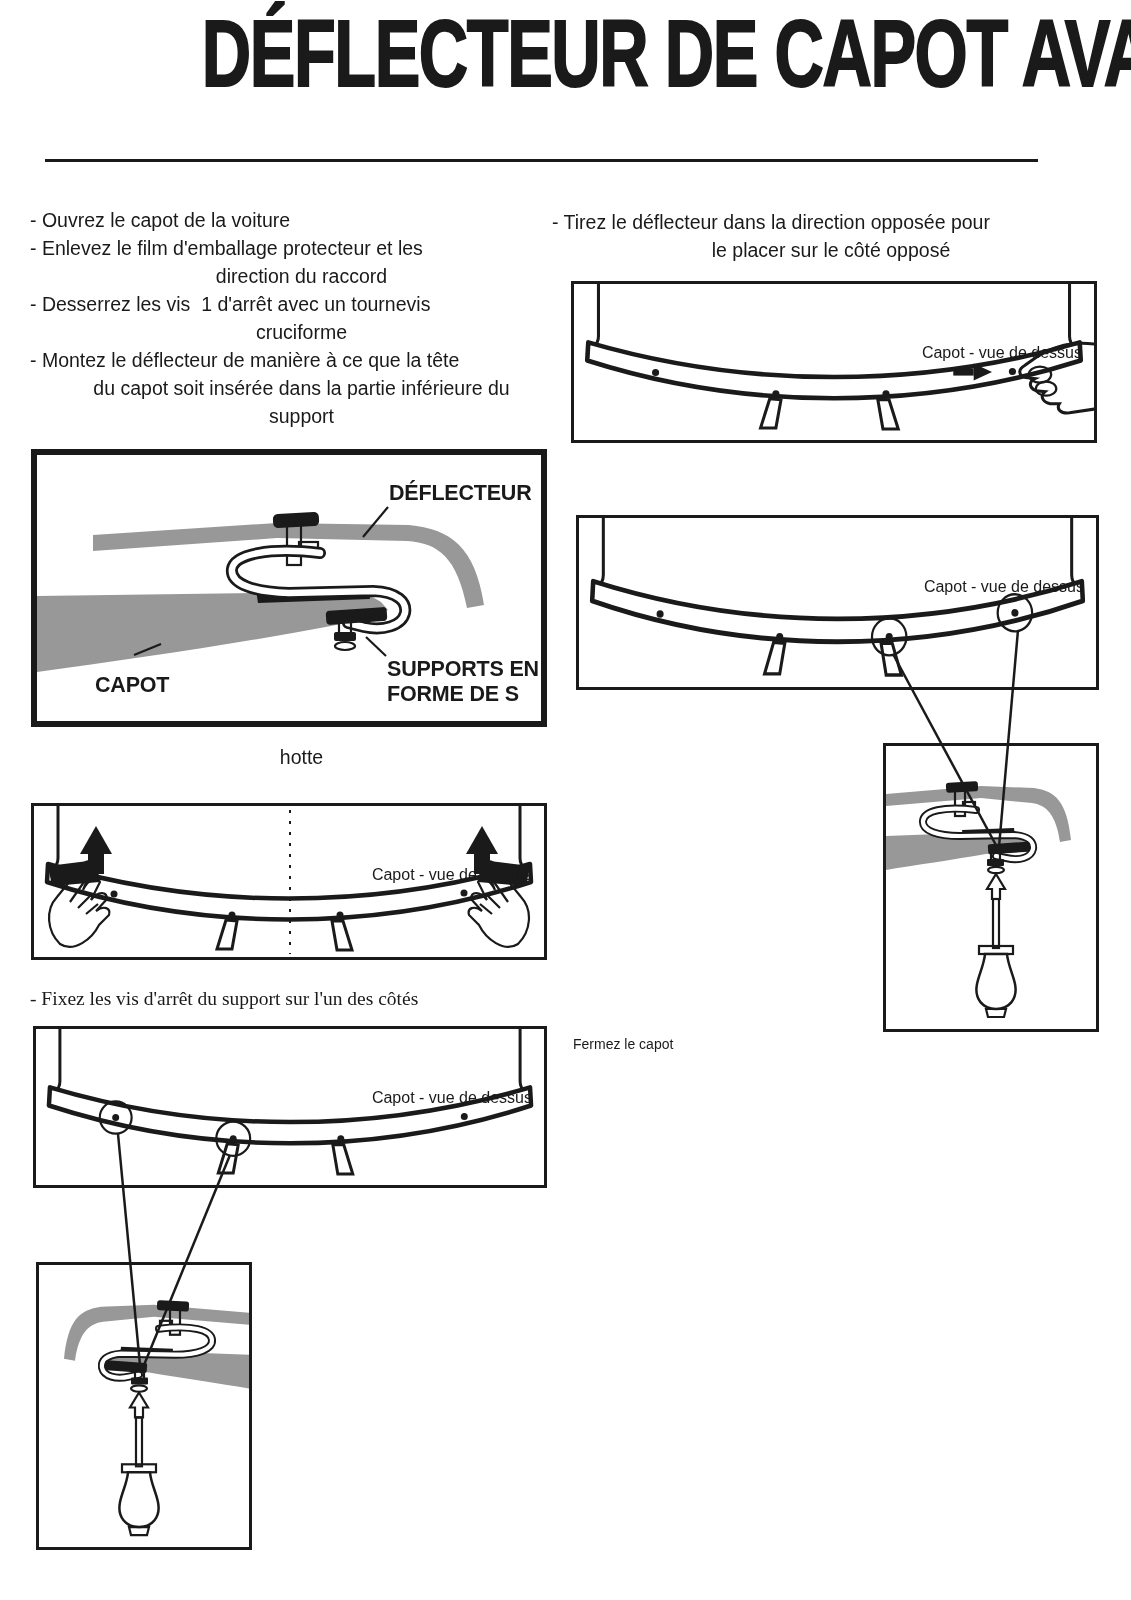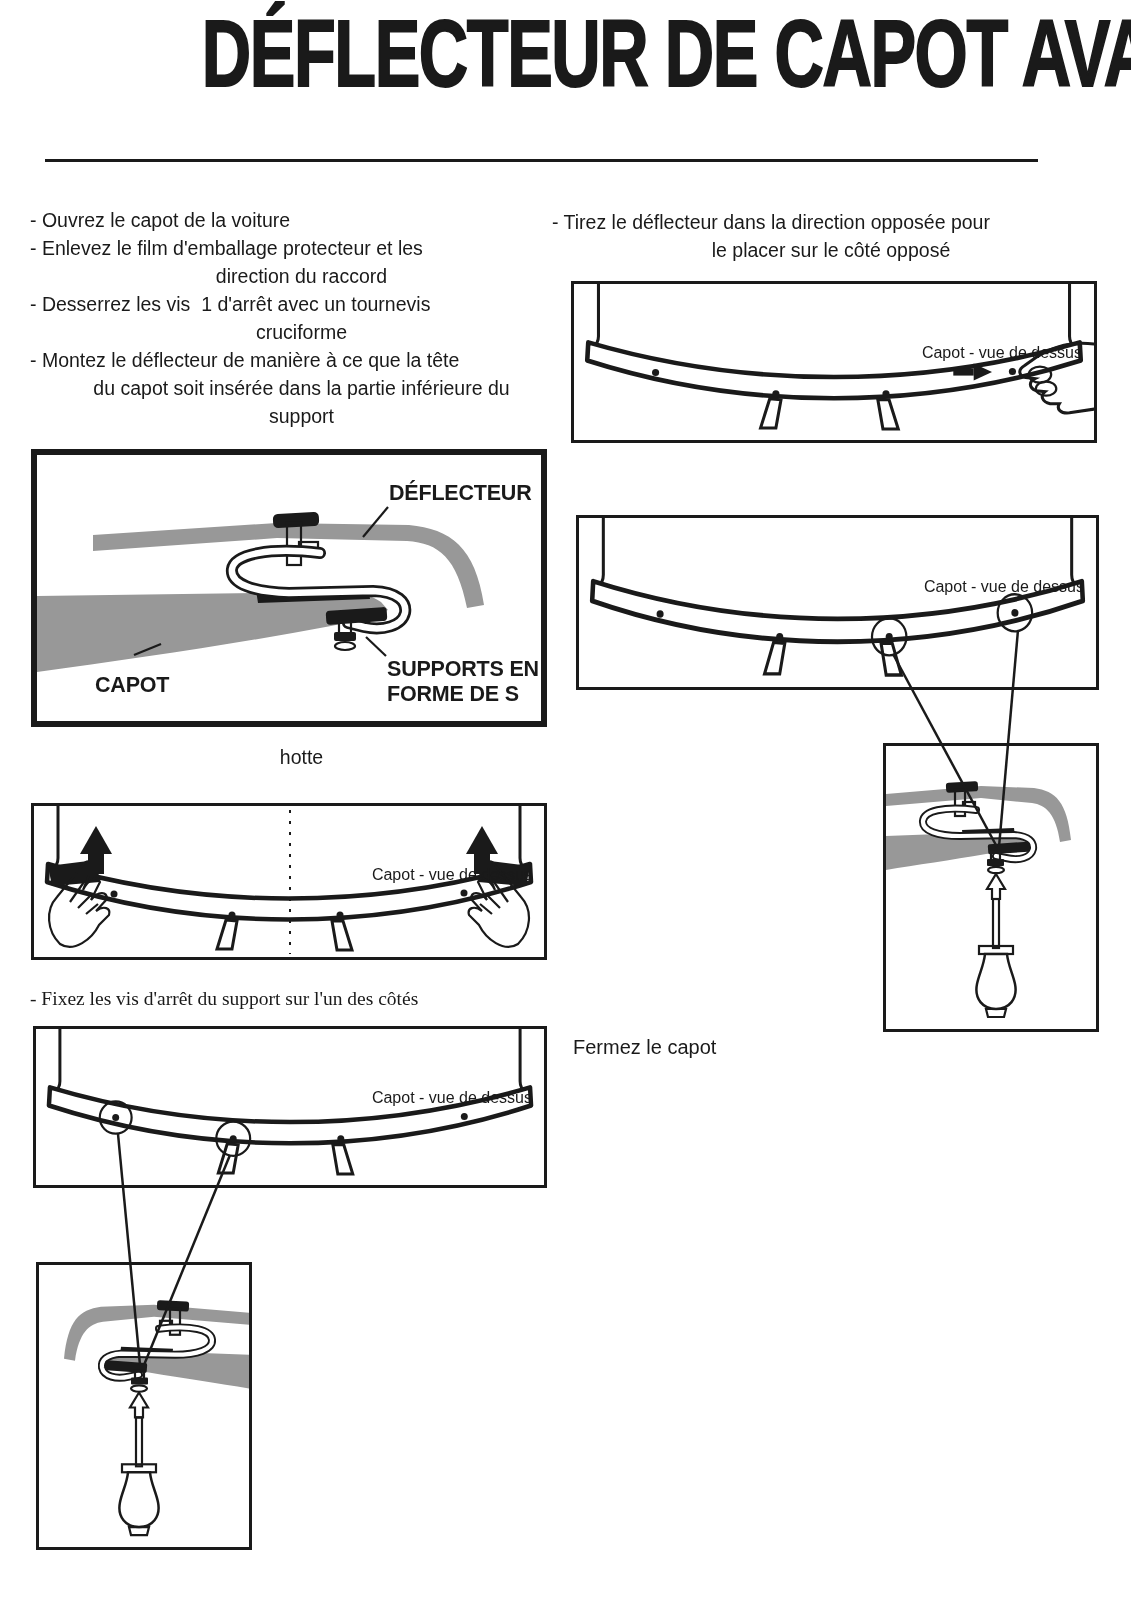--- a/index.html
+++ b/index.html
@@ -12,21 +12,21 @@
        white-space:nowrap;transform:scaleX(.72);transform-origin:50% 50%;
        -webkit-text-stroke:2px var(--ink);}
   .sub-wrap{position:absolute;left:0;top:99px;width:1131px;text-align:center;}
   .sub{display:inline-block;font-size:49px;font-weight:700;letter-spacing:-1px;line-height:1.0;
        white-space:nowrap;transform:scaleX(.9);-webkit-text-stroke:1.3px var(--ink);}
   .rule{position:absolute;left:45px;top:159px;width:993px;height:3px;background:var(--ink);}
   
   .steps{position:absolute;font-size:19.5px;line-height:28px;}
   .steps .ln{white-space:nowrap;}
   .steps .cont{padding-left:13px;text-align:center;}
-  .plain{position:absolute;font-size:20px;}
+  .plain{position:absolute;font-size:14px;}
   
   .dbox{position:absolute;border:3px solid var(--ink);background:#fff;box-sizing:border-box;}
   .dbox.thick{border-width:6px;margin-top:8px;}
   .dbox > svg{position:absolute;left:0;top:0;width:100%;height:100%;}
   .corner-label{position:absolute;right:12px;top:15px;font-size:16px;color:var(--ink);white-space:nowrap;margin-top:45px;}
   .blabel{position:absolute;font-weight:700;font-size:21.5px;letter-spacing:-.2px;white-space:nowrap;line-height:25px;}
   
   svg .ink-f{fill:var(--ink);stroke:none;}
   svg .gray-f{fill:var(--gray);stroke:none;}
   svg .wht{fill:#fff;stroke:var(--ink);}

